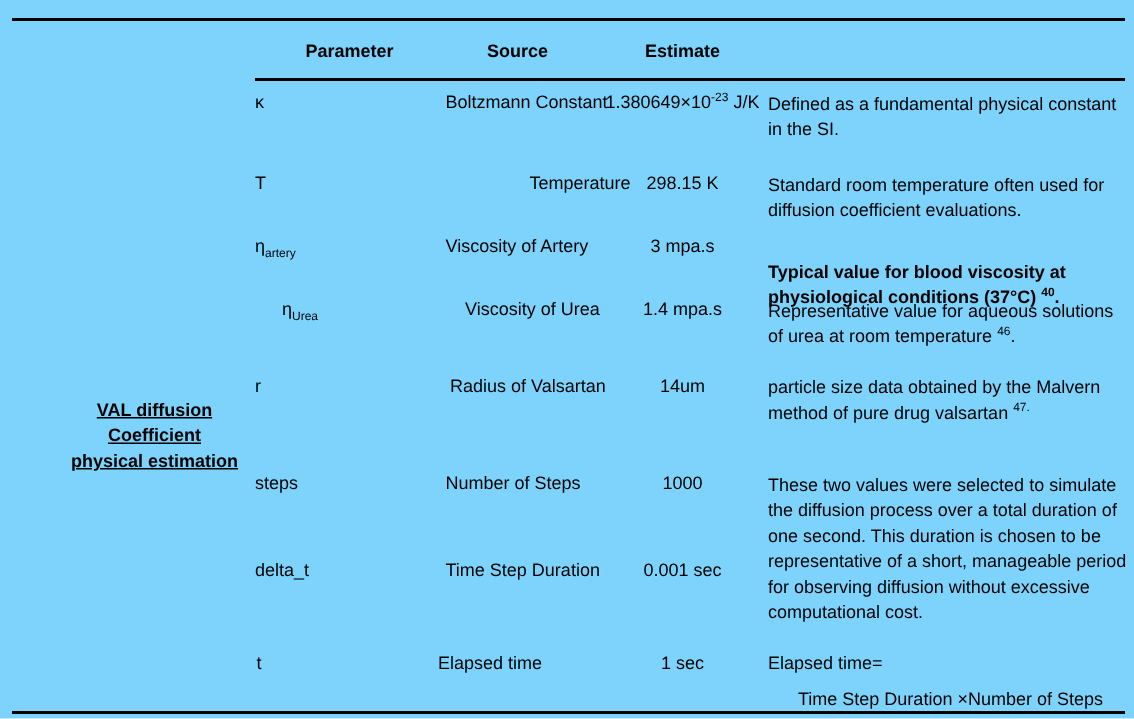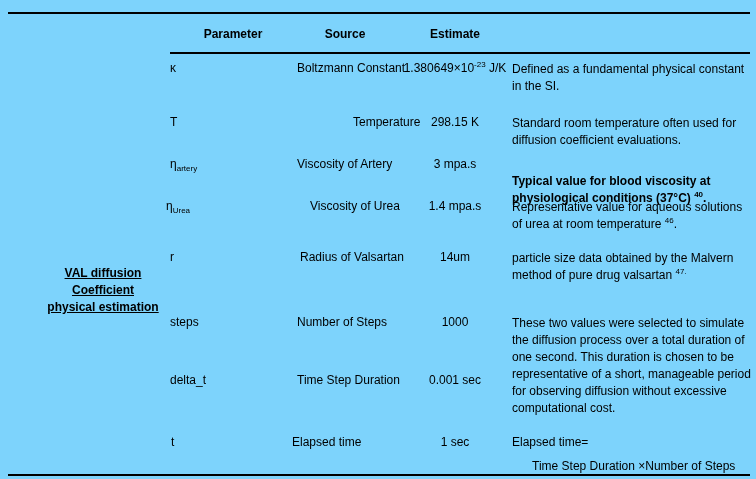--- a/index.html
+++ b/index.html
@@ -62,21 +62,21 @@
   <div class="cell est" style="top:115px;">298.15 K</div>
   <div class="cell src" style="top:115px;">Standard room temperature often used for
 diffusion coefficient evaluations.</div>
 
   <div class="cell" style="left:170px; top:157px;"><span>η</span><span class="sub">artery</span></div>
   <div class="cell" style="left:297px; top:157px;">Viscosity of Artery</div>
   <div class="cell est" style="top:157px;">3 mpa.s</div>
   <div class="cell src" style="top:173px;font-weight:bold;"><span>Typical value for blood viscosity at
 physiological conditions (37°C) </span><span class="sup">40</span><span>.</span></div>
 
-  <div class="cell" style="left:166px; top:199px;"><span>η</span><span class="sub">Urea</span></div>
+  <div class="cell" style="left:188px; top:199px;"><span>η</span><span class="sub">Urea</span></div>
   <div class="cell" style="left:310px; top:199px;">Viscosity of Urea</div>
   <div class="cell est" style="top:199px;">1.4 mpa.s</div>
   <div class="cell src" style="top:199px;"><span>Representative value for aqueous solutions
 of urea at room temperature </span><span class="sup">46</span><span>.</span></div>
 
   <div class="cell" style="left:170px; top:250px;">r</div>
   <div class="cell" style="left:300px; top:250px;">Radius of Valsartan</div>
   <div class="cell est" style="top:250px;">14um</div>
   <div class="cell src" style="top:250px;"><span>particle size data obtained by the Malvern
 method of pure drug valsartan </span><span class="sup">47.</span></div>

